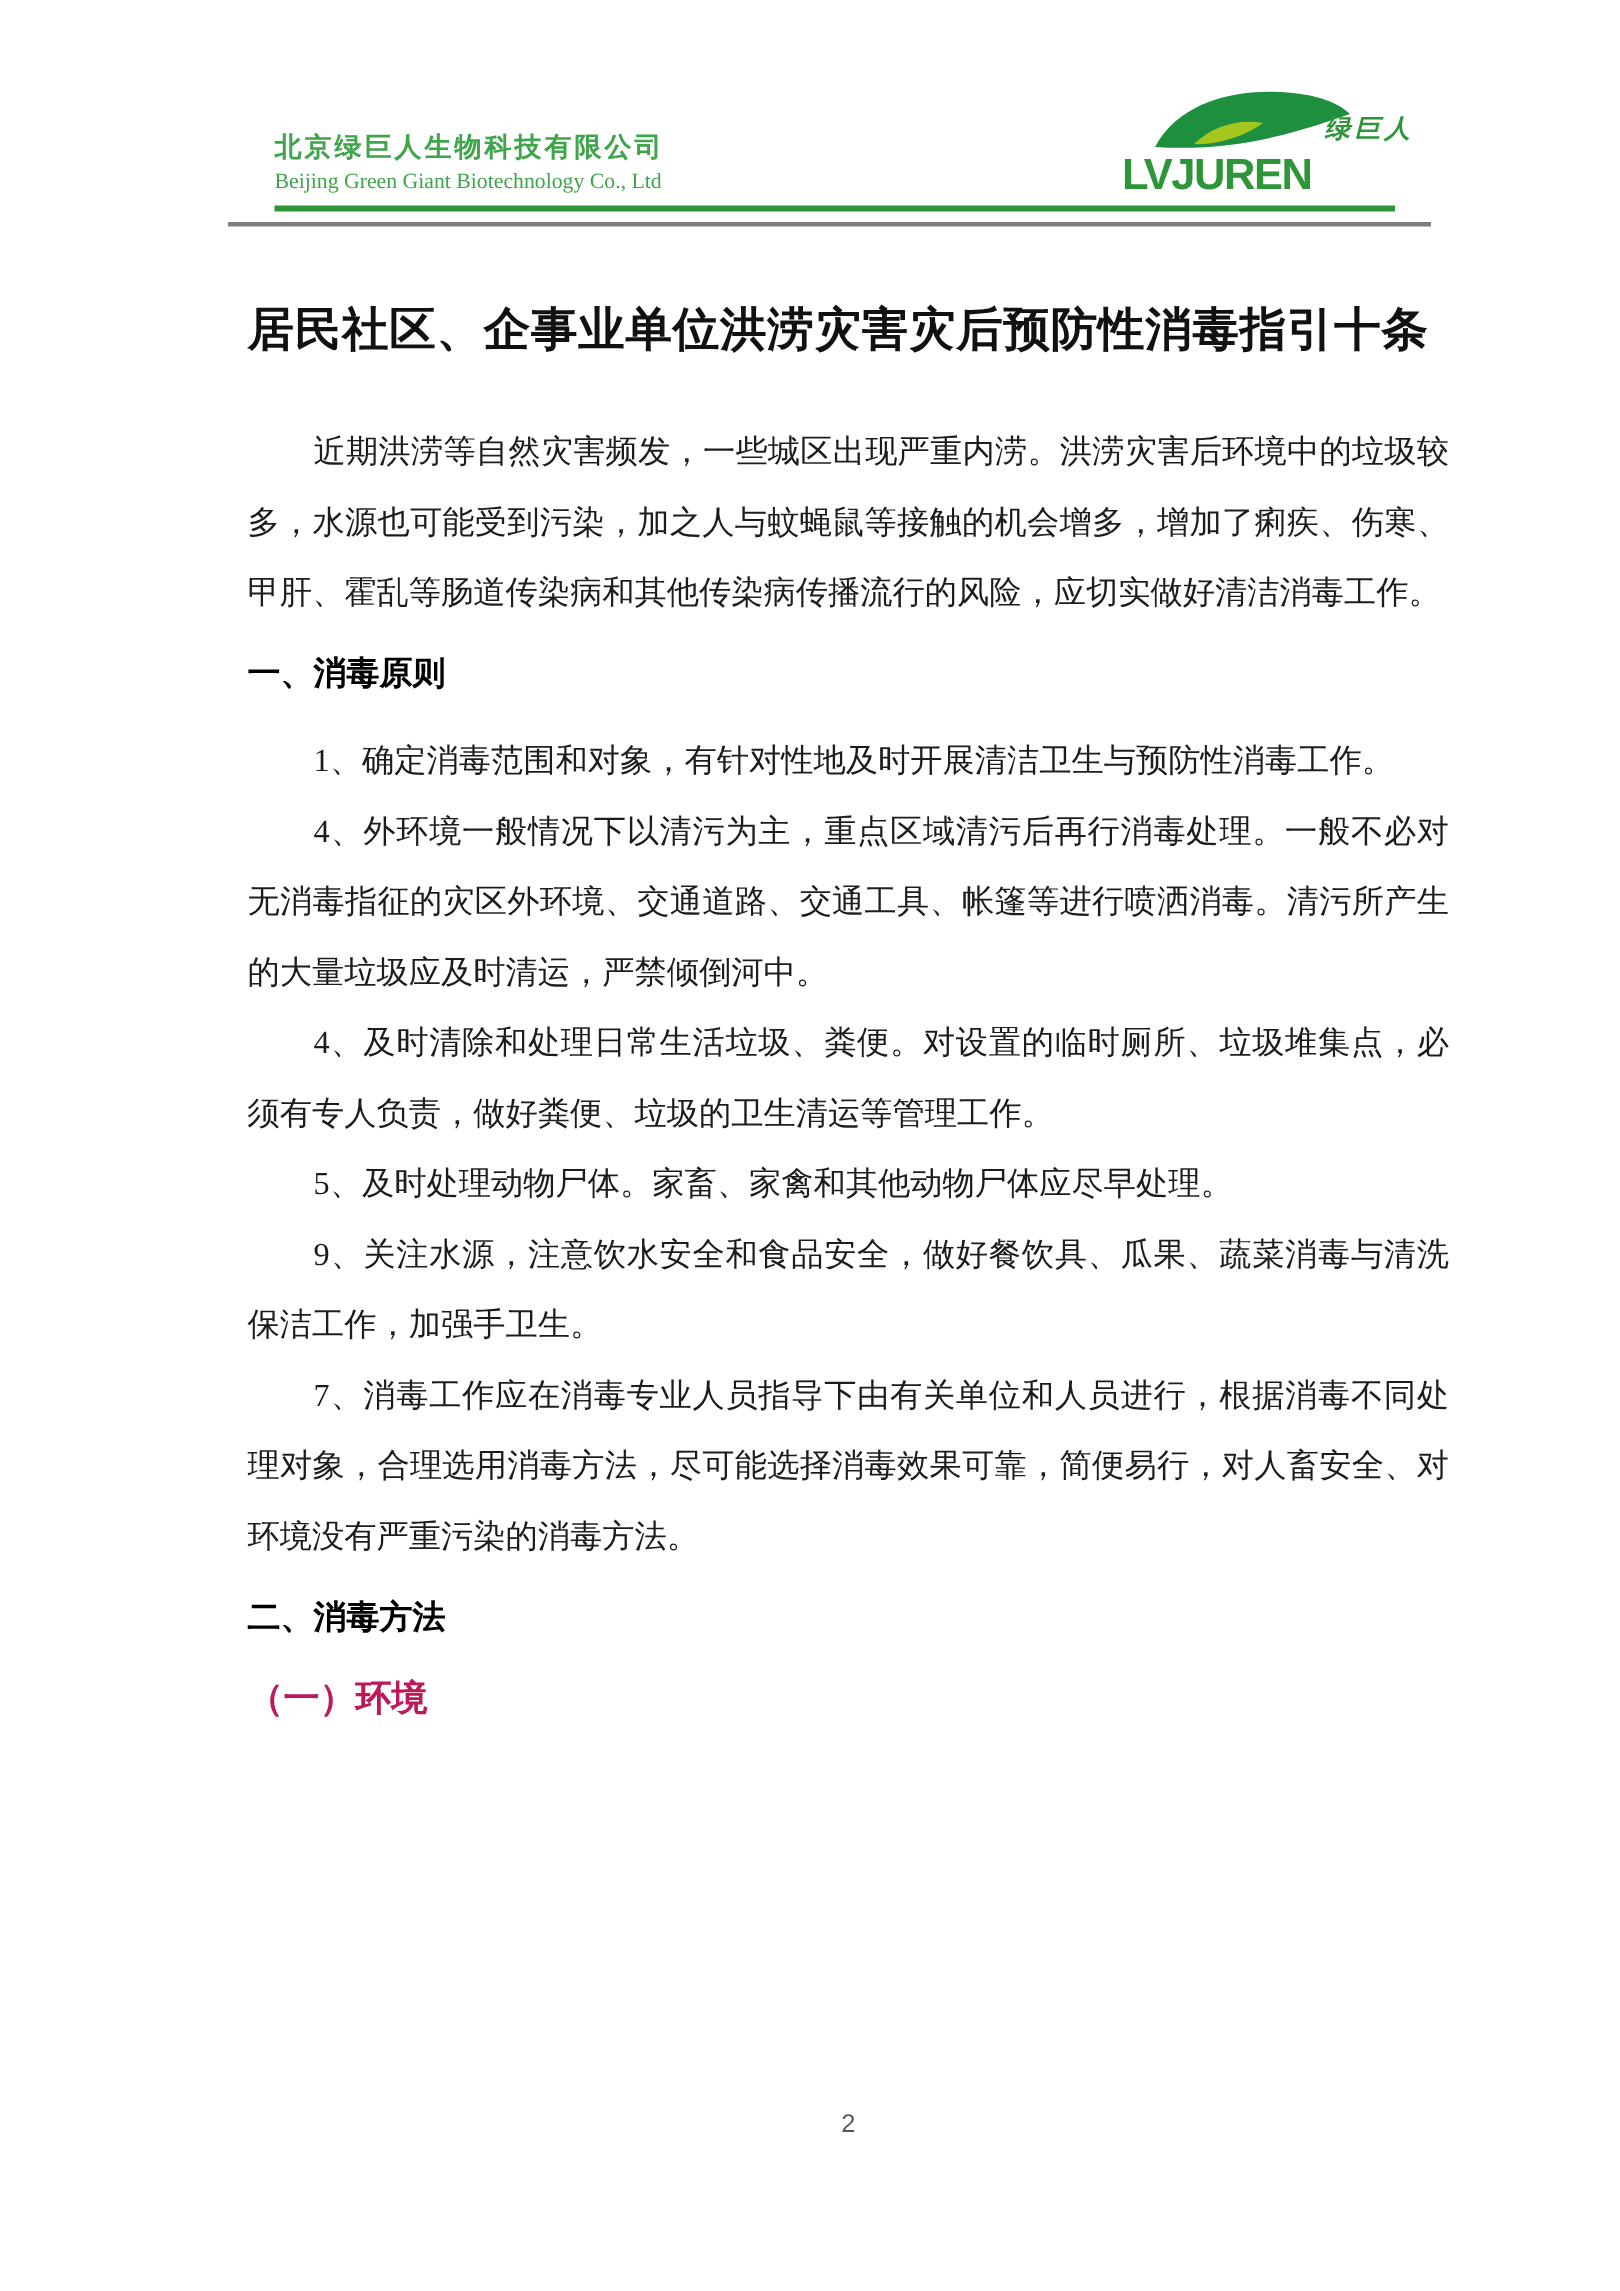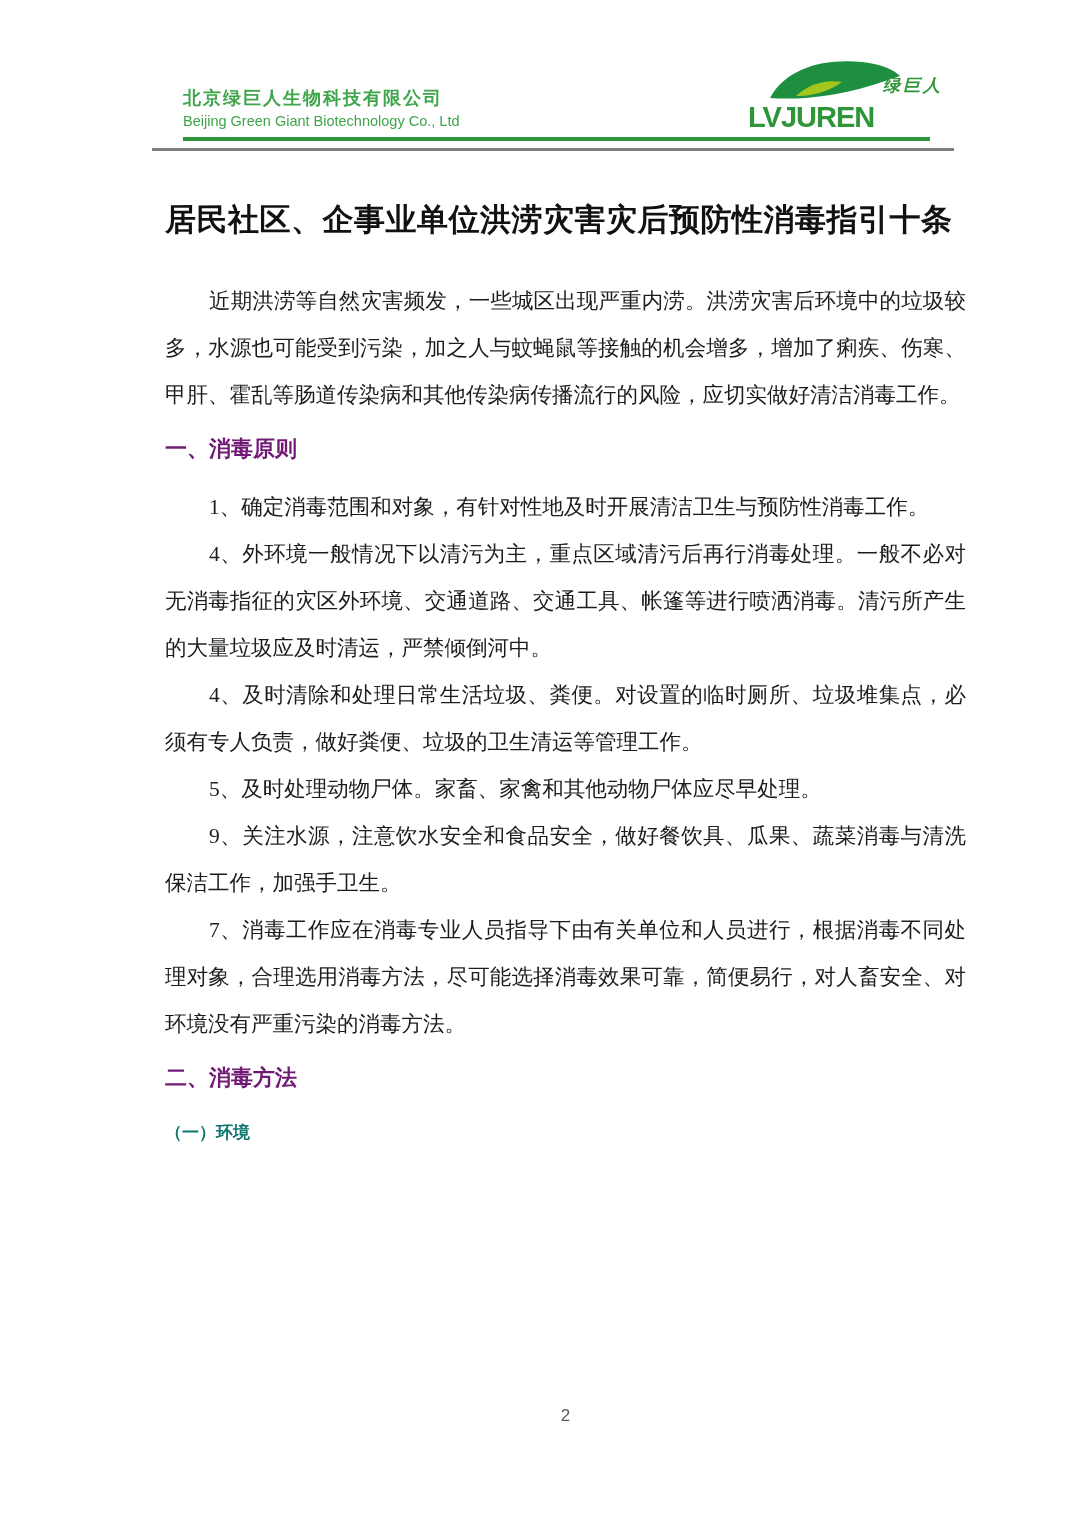--- a/index.html
+++ b/index.html
@@ -26,21 +26,21 @@
 
   
   .header{position:absolute;top:0;left:0;width:1080px;height:152px;}
   .company{position:absolute;left:183px;top:86px;}
   .company-zh{
     font-family:"Liberation Sans","DejaVu Sans",sans-serif;
     font-weight:bold;font-size:18px;letter-spacing:2px;
     color:var(--company-green);
   }
   .company-en{
-    font-family:Liberation Sans, sans-serif;
+    font-family:Liberation Serif, serif;
     font-size:14.5px;color:var(--company-green);margin-top:3px;
   }
   .logo{position:absolute;left:748px;top:60px;width:195px;height:72px;}
   .logo-leaf{position:absolute;left:18px;top:-2px;}
   .logo-zh{
     position:absolute;right:0;top:14px;
     font-family:"Liberation Sans","DejaVu Sans",sans-serif;
     font-weight:bold;font-size:17px;letter-spacing:3px;
     color:var(--brand-green);
     font-style:italic;
@@ -65,26 +65,26 @@
   .para{
     font-size:21.5px;line-height:47px;
     text-align:justify;text-indent:2.05em;
     margin:0;color:var(--text-black);
   }
   .intro{margin-top:38px;}
   .first-item{margin-top:12px;}
   .section-heading{
     font-family:"Liberation Sans","DejaVu Sans",sans-serif;
     font-weight:bold;font-size:22px;line-height:47px;
-    margin:6px 0 0 0;color:#701a75;
+    margin:6px 0 0 0;color:#000000;
   }
   .sub-heading{
     font-family:"Liberation Sans","DejaVu Sans",sans-serif;
-    font-weight:bold;font-size:17px;line-height:47px;
-    margin:8px 0 0 0;color:#0f766e;
+    font-weight:bold;font-size:24px;line-height:47px;
+    margin:8px 0 0 0;color:#be185d;
   }
 
   
   .page-number{
     position:absolute;left:165px;width:801px;top:1406px;
     text-align:center;font-size:17px;color:var(--page-num-gray);
     font-family:"Liberation Sans","DejaVu Sans",sans-serif;
   }
 </style>
 </head>

